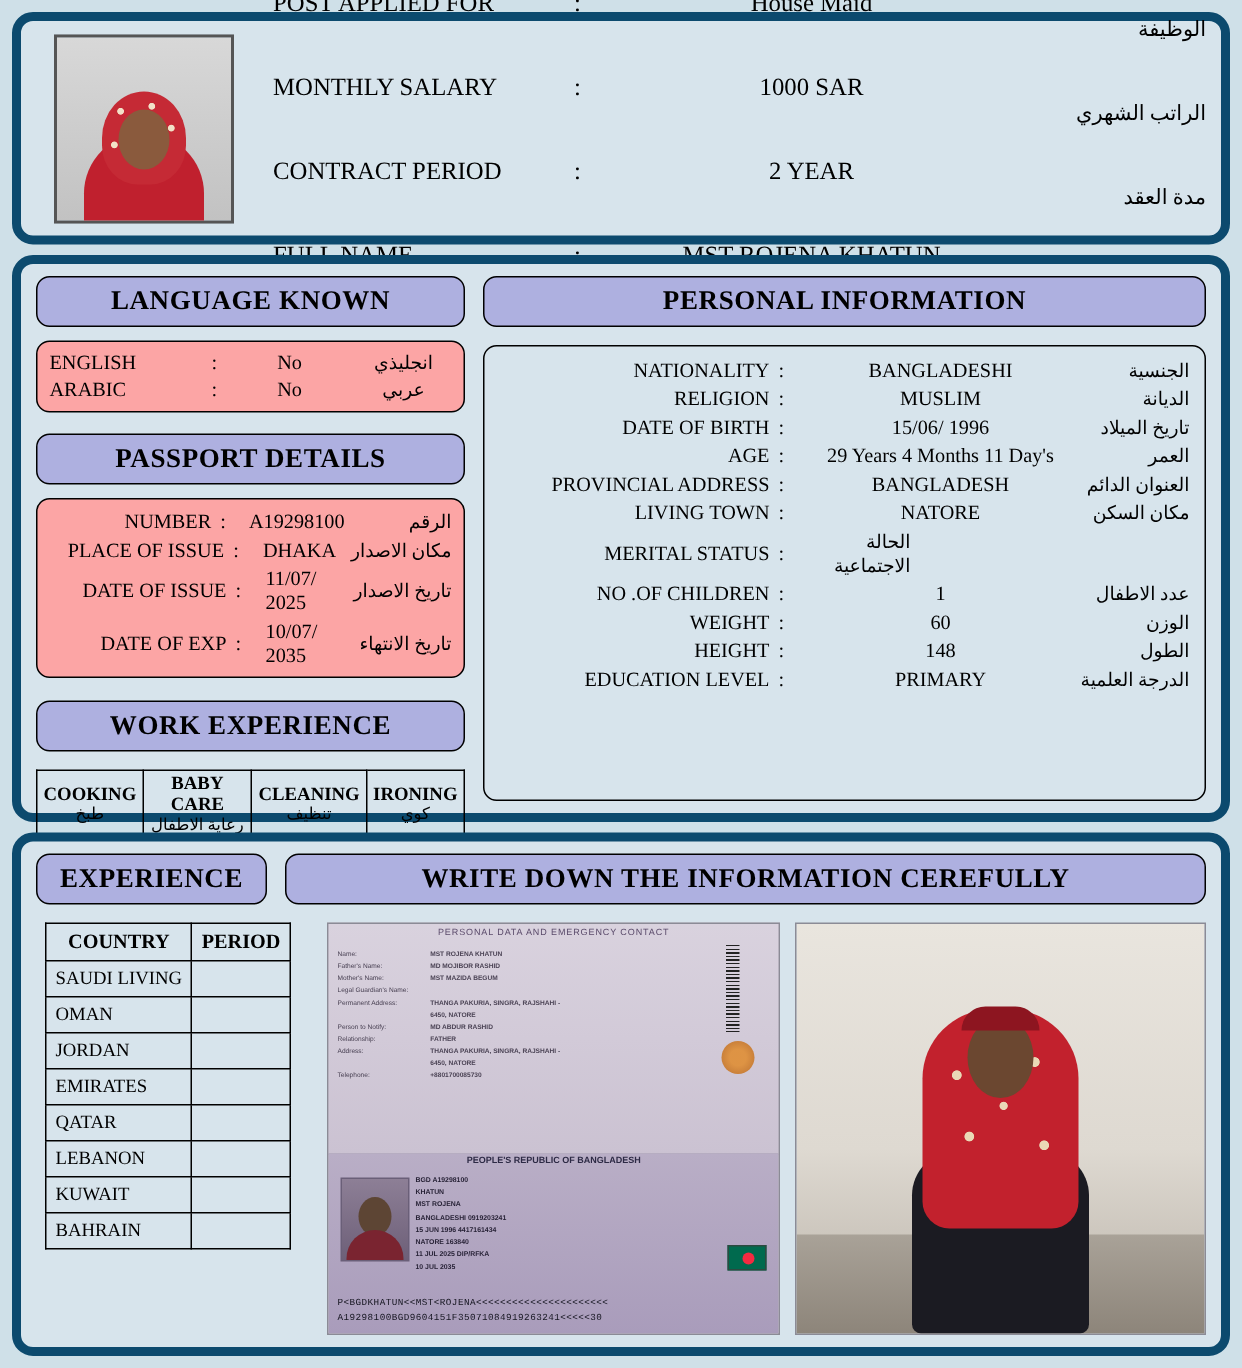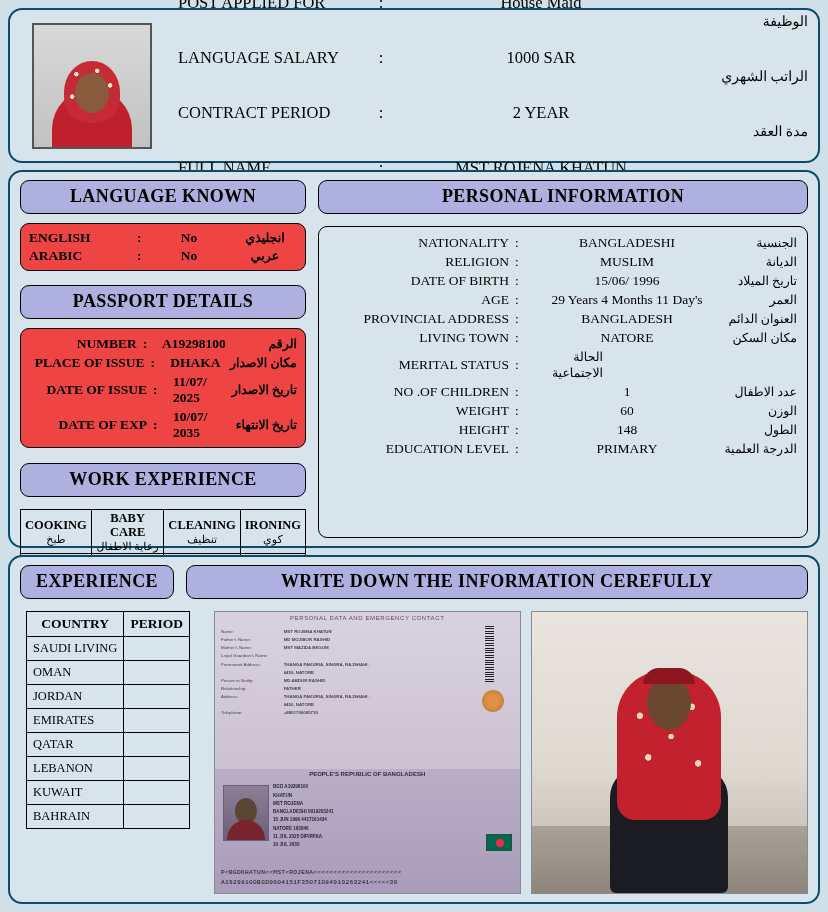--- a/index.html
+++ b/index.html
@@ -18,21 +18,21 @@
     width: 828px;
     height: 912px;
     box-sizing: border-box;
     padding: 8px;
     display: flex;
     flex-direction: column;
     gap: 7px;
   }
   .panel {
     background: #d7e4ec;
-    border: 2px solid #0c4a6e;
+    border: 6px solid #0c4a6e;
     border-radius: 14px;
     box-sizing: border-box;
   }
   
   .top-panel {
     height: 155px;
     display: flex;
     align-items: center;
     padding: 6px 10px;
   }
@@ -159,22 +159,21 @@
     font-weight: bold;
     font-size: 18px;
     letter-spacing: .4px;
     padding: 5px 0 6px;
   }
   .subbox {
     border: 1.5px solid #000;
     border-radius: 9px;
     margin-top: 9px;
     padding: 5px 8px;
-    background: #ef4444;
-    font-weight: bold;
+    background: #fca5a5;
   }
   .lrow {
     display: flex;
     align-items: center;
     font-size: 13.5px;
     padding: 1px 0;
   }
   .lrow .lbl {
     width: 108px;
   }
@@ -530,21 +529,21 @@
       </div>
     </div>
     <div class="top-fields">
       <div class="trow">
         <span class="lbl">POST APPLIED FOR</span>
         <span class="colon">:</span>
         <span class="val">House Maid</span>
         <span class="ar">الوظيفة</span>
       </div>
       <div class="trow">
-        <span class="lbl">LANGUAGE SALARY</span>
+        <span class="lbl">MONTHLY SALARY</span>
         <span class="colon">:</span>
         <span class="val">1000 SAR</span>
         <span class="ar">الراتب الشهري</span>
       </div>
       <div class="trow">
         <span class="lbl">CONTRACT PERIOD</span>
         <span class="colon">:</span>
         <span class="val">2 YEAR</span>
         <span class="ar">مدة العقد</span>
       </div>

